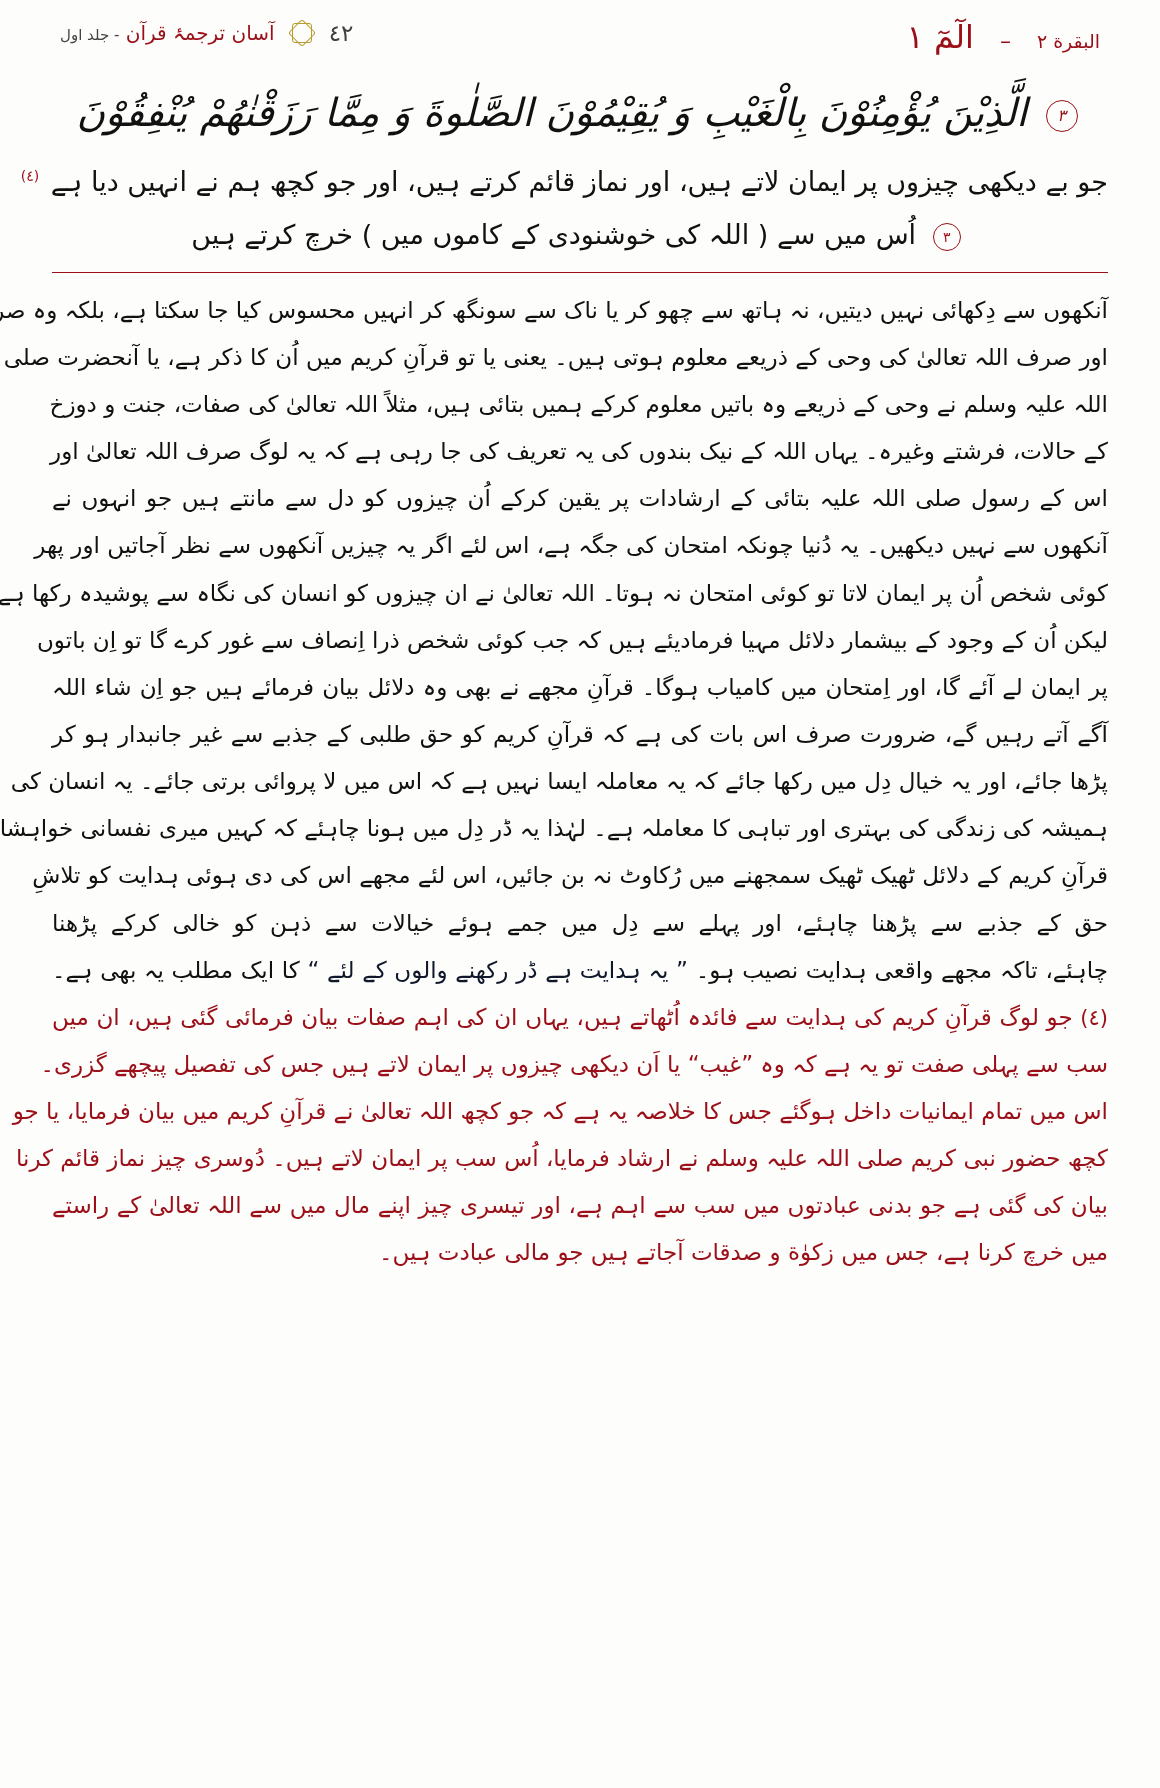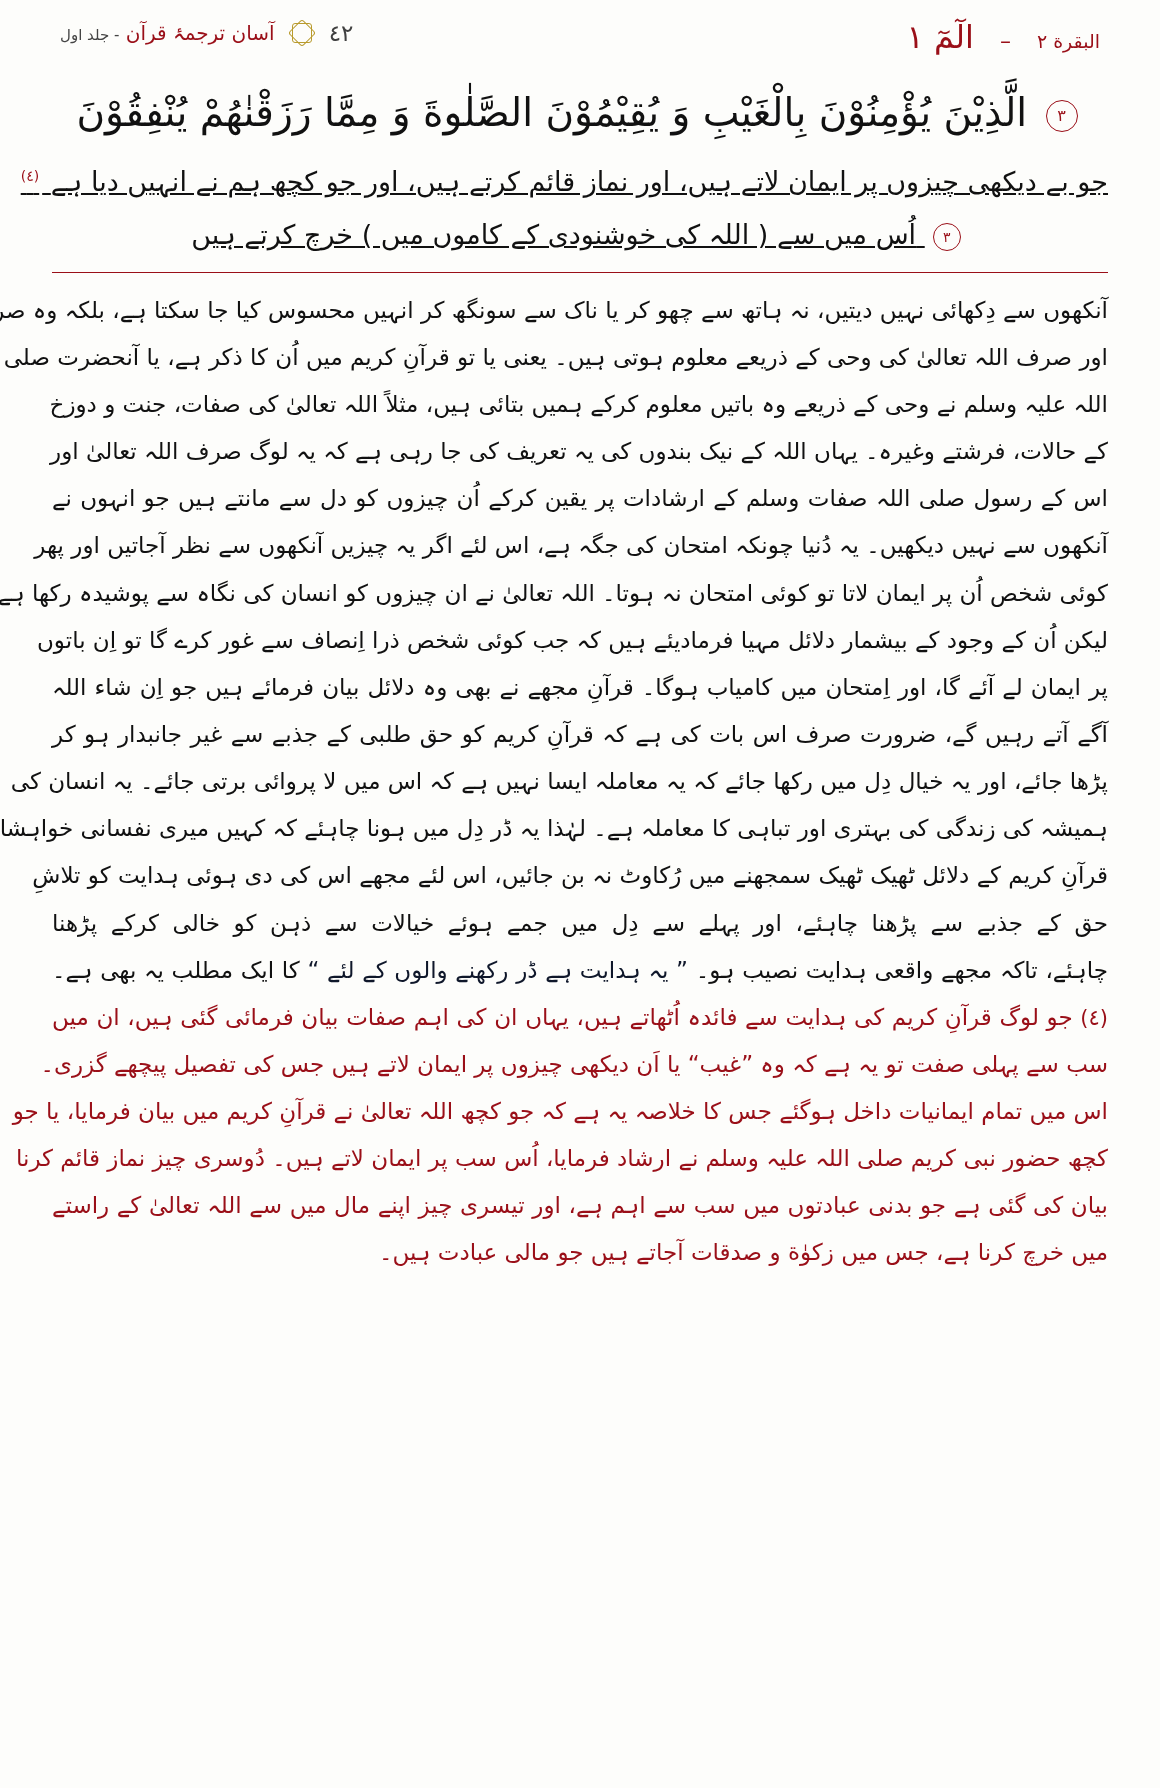--- a/index.html
+++ b/index.html
@@ -71,20 +71,21 @@
     margin-right: 10px;
     white-space: nowrap;
   }
 
   
   .ayah-band {
     margin: 2px 44px 0 44px;
     padding: 6px 0 10px 0;
     text-align: center;
     direction: rtl;
+    font-style: italic;
   }
   .ayah-text {
     font-family: "DejaVu Sans", "Liberation Sans", sans-serif;
     font-size: 39px;
     line-height: 1.6;
     color: #111;
     letter-spacing: 0.5px;
     white-space: nowrap;
   }
   .ayah-num {
@@ -106,21 +107,20 @@
     padding-bottom: 10px;
     direction: rtl;
     text-align: center;
     border-bottom: 1.4px solid #9a0f18;
   }
   .trans-line {
     font-size: 27px;
     line-height: 1.95;
     color: #111;
     white-space: nowrap;
-    text-decoration: underline;
   }
   .trans-line.second { font-size: 27px; }
   .sup-note {
     font-size: 14px;
     color: #9a0f18;
     vertical-align: super;
     margin: 0 3px;
   }
   .trans-num {
     display: inline-block;
@@ -194,21 +194,21 @@
       <span class="trans-num">٣</span>
       <span>اُس میں سے ( اللہ کی خوشنودی کے کاموں میں ) خرچ کرتے ہیں</span>
     </div>
   </div>
 
   <div class="commentary">
     <span class="c-line">آنکھوں سے دِکھائی نہیں دیتیں، نہ ہاتھ سے چھو کر یا ناک سے سونگھ کر انہیں محسوس کیا جا سکتا ہے، بلکہ وہ صرف</span>
     <span class="c-line">اور صرف اللہ تعالیٰ کی وحی کے ذریعے معلوم ہوتی ہیں۔ یعنی یا تو قرآنِ کریم میں اُن کا ذکر ہے، یا آنحضرت صلی</span>
     <span class="c-line">اللہ علیہ وسلم نے وحی کے ذریعے وہ باتیں معلوم کرکے ہمیں بتائی ہیں، مثلاً اللہ تعالیٰ کی صفات، جنت و دوزخ</span>
     <span class="c-line">کے حالات، فرشتے وغیرہ۔ یہاں اللہ کے نیک بندوں کی یہ تعریف کی جا رہی ہے کہ یہ لوگ صرف اللہ تعالیٰ اور</span>
-    <span class="c-line">اس کے رسول صلی اللہ صفات وسلم کے ارشادات پر یقین کرکے اُن چیزوں کو دل سے مانتے ہیں جو انہوں نے</span>
+    <span class="c-line">اس کے رسول صلی اللہ علیہ بتائی کے ارشادات پر یقین کرکے اُن چیزوں کو دل سے مانتے ہیں جو انہوں نے</span>
     <span class="c-line">آنکھوں سے نہیں دیکھیں۔ یہ دُنیا چونکہ امتحان کی جگہ ہے، اس لئے اگر یہ چیزیں آنکھوں سے نظر آجاتیں اور پھر</span>
     <span class="c-line">کوئی شخص اُن پر ایمان لاتا تو کوئی امتحان نہ ہوتا۔ اللہ تعالیٰ نے ان چیزوں کو انسان کی نگاہ سے پوشیدہ رکھا ہے،</span>
     <span class="c-line">لیکن اُن کے وجود کے بیشمار دلائل مہیا فرمادیئے ہیں کہ جب کوئی شخص ذرا اِنصاف سے غور کرے گا تو اِن باتوں</span>
     <span class="c-line">پر ایمان لے آئے گا، اور اِمتحان میں کامیاب ہوگا۔ قرآنِ مجھے نے بھی وہ دلائل بیان فرمائے ہیں جو اِن شاء اللہ</span>
     <span class="c-line">آگے آتے رہیں گے، ضرورت صرف اس بات کی ہے کہ قرآنِ کریم کو حق طلبی کے جذبے سے غیر جانبدار ہو کر</span>
     <span class="c-line">پڑھا جائے، اور یہ خیال دِل میں رکھا جائے کہ یہ معاملہ ایسا نہیں ہے کہ اس میں لا پروائی برتی جائے۔ یہ انسان کی</span>
     <span class="c-line">ہمیشہ کی زندگی کی بہتری اور تباہی کا معاملہ ہے۔ لہٰذا یہ ڈر دِل میں ہونا چاہئے کہ کہیں میری نفسانی خواہشات</span>
     <span class="c-line">قرآنِ کریم کے دلائل ٹھیک ٹھیک سمجھنے میں رُکاوٹ نہ بن جائیں، اس لئے مجھے اس کی دی ہوئی ہدایت کو تلاشِ</span>
     <span class="c-line">حق کے جذبے سے پڑھنا چاہئے، اور پہلے سے دِل میں جمے ہوئے خیالات سے ذہن کو خالی کرکے پڑھنا</span>
 

